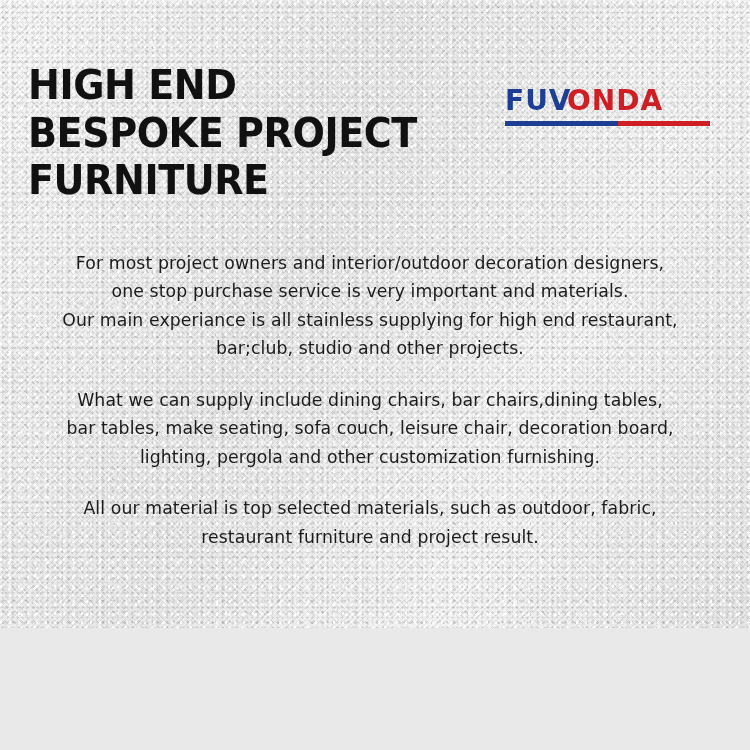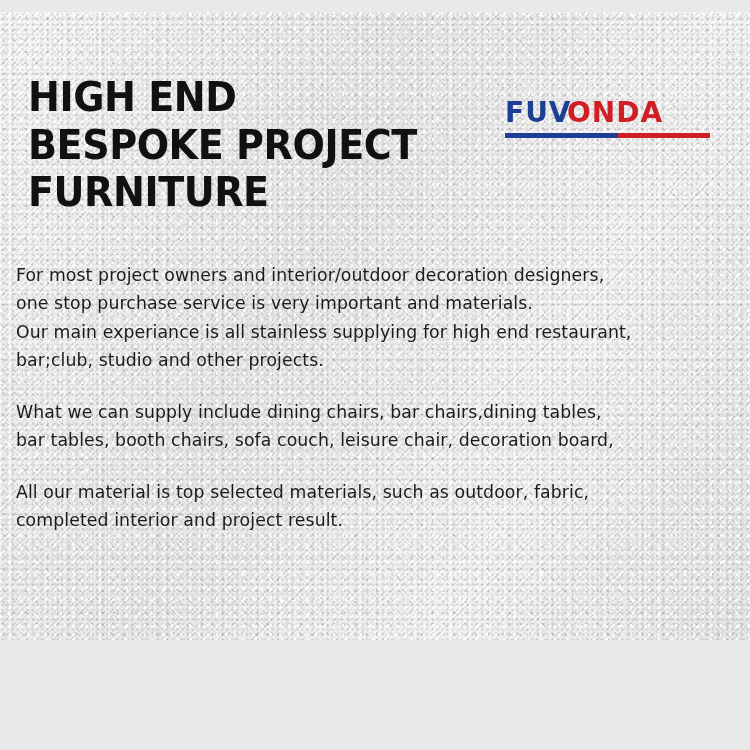--- a/index.html
+++ b/index.html
@@ -23,21 +23,20 @@
     background-color: #e8e8e8;
     background-image:
       radial-gradient(circle at 12% 18%, rgba(255,255,255,0.95) 0 1.2px, rgba(0,0,0,0) 1.6px),
       radial-gradient(circle at 32% 62%, rgba(140,140,140,0.35) 0 1.1px, rgba(0,0,0,0) 1.5px),
       radial-gradient(circle at 68% 28%, rgba(255,255,255,0.9) 0 1.3px, rgba(0,0,0,0) 1.7px),
       radial-gradient(circle at 82% 78%, rgba(150,150,150,0.32) 0 1.0px, rgba(0,0,0,0) 1.4px),
       radial-gradient(circle at 50% 50%, rgba(120,120,120,0.20) 0 1.0px, rgba(0,0,0,0) 1.3px),
       linear-gradient(115deg, rgba(255,255,255,0.55) 0%, rgba(225,225,225,0.25) 40%, rgba(255,255,255,0.45) 70%, rgba(215,215,215,0.3) 100%);
     background-size: 9px 9px, 11px 11px, 13px 13px, 7px 7px, 5px 5px, 100% 100%;
     overflow: hidden;
-    margin-top: 12px;
   }
   #page::after {
     content: "";
     position: absolute;
     inset: 0;
     pointer-events: none;
     background-image:
       repeating-linear-gradient(45deg, rgba(255,255,255,0.30) 0 1px, rgba(0,0,0,0) 1px 3px),
       repeating-linear-gradient(-45deg, rgba(130,130,130,0.14) 0 1px, rgba(0,0,0,0) 1px 4px);
     mix-blend-mode: normal;
@@ -87,21 +86,21 @@
   
   .body-copy {
     margin: 44px 0 0 0;
     padding: 0 26px 0 16px;
     color: #1b1b1b;
     font-family: "DejaVu Sans", sans-serif;
     font-size: 17.3px;
     line-height: 28.5px;
     letter-spacing: 0.1px;
   }
-  .para { margin: 0 0 23px 0; }
+  .para { margin: 0 0 23px 0; text-align: center; }
   .para:last-child { margin-bottom: 0; }
   .para .ln { display: block; white-space: nowrap; }
 </style>
 </head>
 <body>
 
 <div id="page">
 
   <div class="header">
 
@@ -125,23 +124,24 @@
 
     <p class="para">
       <span class="ln">For most project owners and interior/outdoor decoration designers,</span>
       <span class="ln">one stop purchase service is very important and materials.</span>
       <span class="ln">Our main experiance is all stainless supplying for high end restaurant,</span>
       <span class="ln">bar;club, studio and other projects.</span>
     </p>
 
     <p class="para">
       <span class="ln">What we can supply include dining chairs, bar chairs,dining tables,</span>
-      <span class="ln">bar tables, booth chairs, sofa couch, leisure chair, decoration board,</span>
+      <span class="ln">bar tables, make seating, sofa couch, leisure chair, decoration board,</span>
+      <span class="ln">lighting, pergola and other customization furnishing.</span>
     </p>
 
     <p class="para">
       <span class="ln">All our material is top selected materials, such as outdoor, fabric,</span>
-      <span class="ln">completed interior and project result.</span>
+      <span class="ln">restaurant furniture and project result.</span>
     </p>
 
   </div>
 
 </div>
 
 </body></html>

